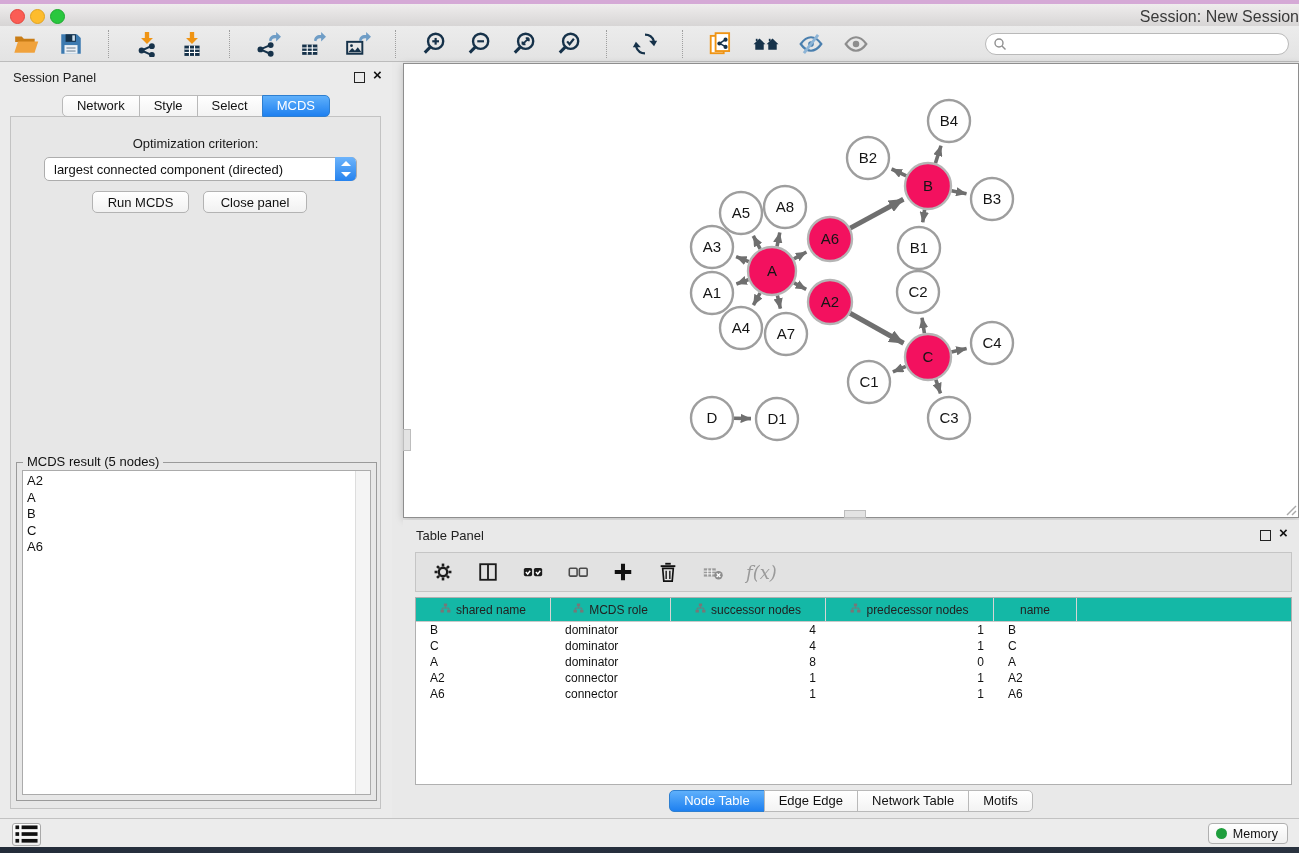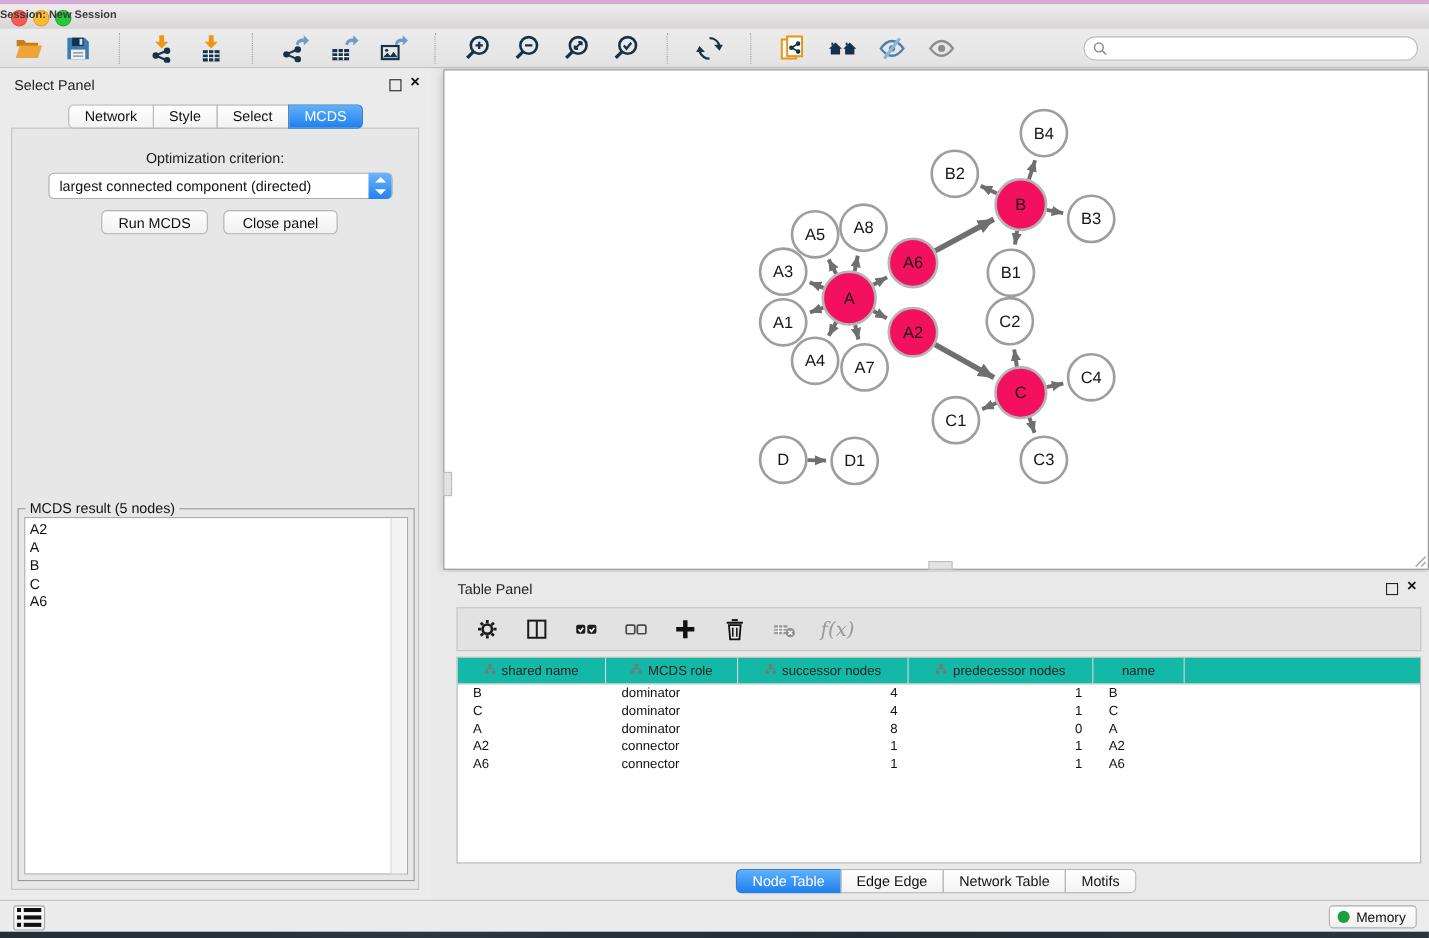--- a/index.html
+++ b/index.html
@@ -13,22 +13,22 @@
   #desktop-top{position:absolute;left:0;top:0;width:1299px;height:4px;background:#d5a9d6;}
   #desktop-bottom{position:absolute;left:0;top:847px;width:1299px;height:6px;
     background:linear-gradient(90deg,#232c39,#2c3544 30%,#222b38 60%,#2a3340);}
   
   #titlebar{position:absolute;left:0;top:4px;width:1299px;height:22px;
     background:linear-gradient(#efeded,#d7d5d5);border-bottom:1px solid #b3b3b3;}
   .tl{position:absolute;top:5px;width:13px;height:13px;border-radius:50%;}
   #titlebar .tl1{left:10px;background:#fb5d55;border:1px solid #e2463d;}
   #titlebar .tl2{left:30px;background:#fdbc2e;border:1px solid #e0a321;}
   #titlebar .tl3{left:50px;background:#29c73e;border:1px solid #1ea930;}
-  #titlebar-text{position:absolute;left:0;right:0;top:4px;text-align:left;
-    font-size:10px;color:#3a3a3a;font-weight:bold;}
+  #titlebar-text{position:absolute;left:0;right:0;top:4px;text-align:right;
+    font-size:16px;color:#3a3a3a;}
   
   #toolbar{position:absolute;left:0;top:26px;width:1299px;height:36px;
     background:linear-gradient(#ececec,#e3e3e3);border-bottom:1px solid #bcbcbc;
     display:flex;align-items:center;padding:0;box-sizing:border-box;}
   #toolbar-icons{display:flex;align-items:center;gap:17px;padding-left:12px;}
   .tbicon{width:28px;height:28px;display:flex;align-items:center;justify-content:center;cursor:default;}
   .tbicon svg{width:26px;height:26px;display:block;}
   .tbsep{width:1px;height:28px;border-left:1px dotted #9f9f9f;margin:0 6px;}
   #search-wrap{margin-left:auto;margin-right:10px;position:relative;}
   #search-input{width:268px;height:20px;border:1px solid #b9b9b9;border-radius:11px;
@@ -296,21 +296,21 @@
     <svg viewBox="0 0 14 14">
         <circle cx="6" cy="6" r="4" fill="none" stroke="#8f8f8f" stroke-width="1.4"></circle>
         <line x1="9" y1="9" x2="12.5" y2="12.5" stroke="#8f8f8f" stroke-width="1.4"></line>
       </svg>
     <input id="search-input" type="text" placeholder="" style="">
   </div>
 </div>
 
 <div id="control-panel">
   <div class="panel-titlebar">
-    <span class="panel-title">Select Panel</span>
+    <span class="panel-title">Session Panel</span>
     <span class="float-btn"></span>
     <span class="close-btn">×</span>
   </div>
   <div id="control-tabs" class="seg-tabs">
       <div class="seg-tab">Network</div>
       <div class="seg-tab">Style</div>
       <div class="seg-tab">Select</div>
       <div class="seg-tab active">MCDS</div>
     </div>
   <div id="cp-content">

